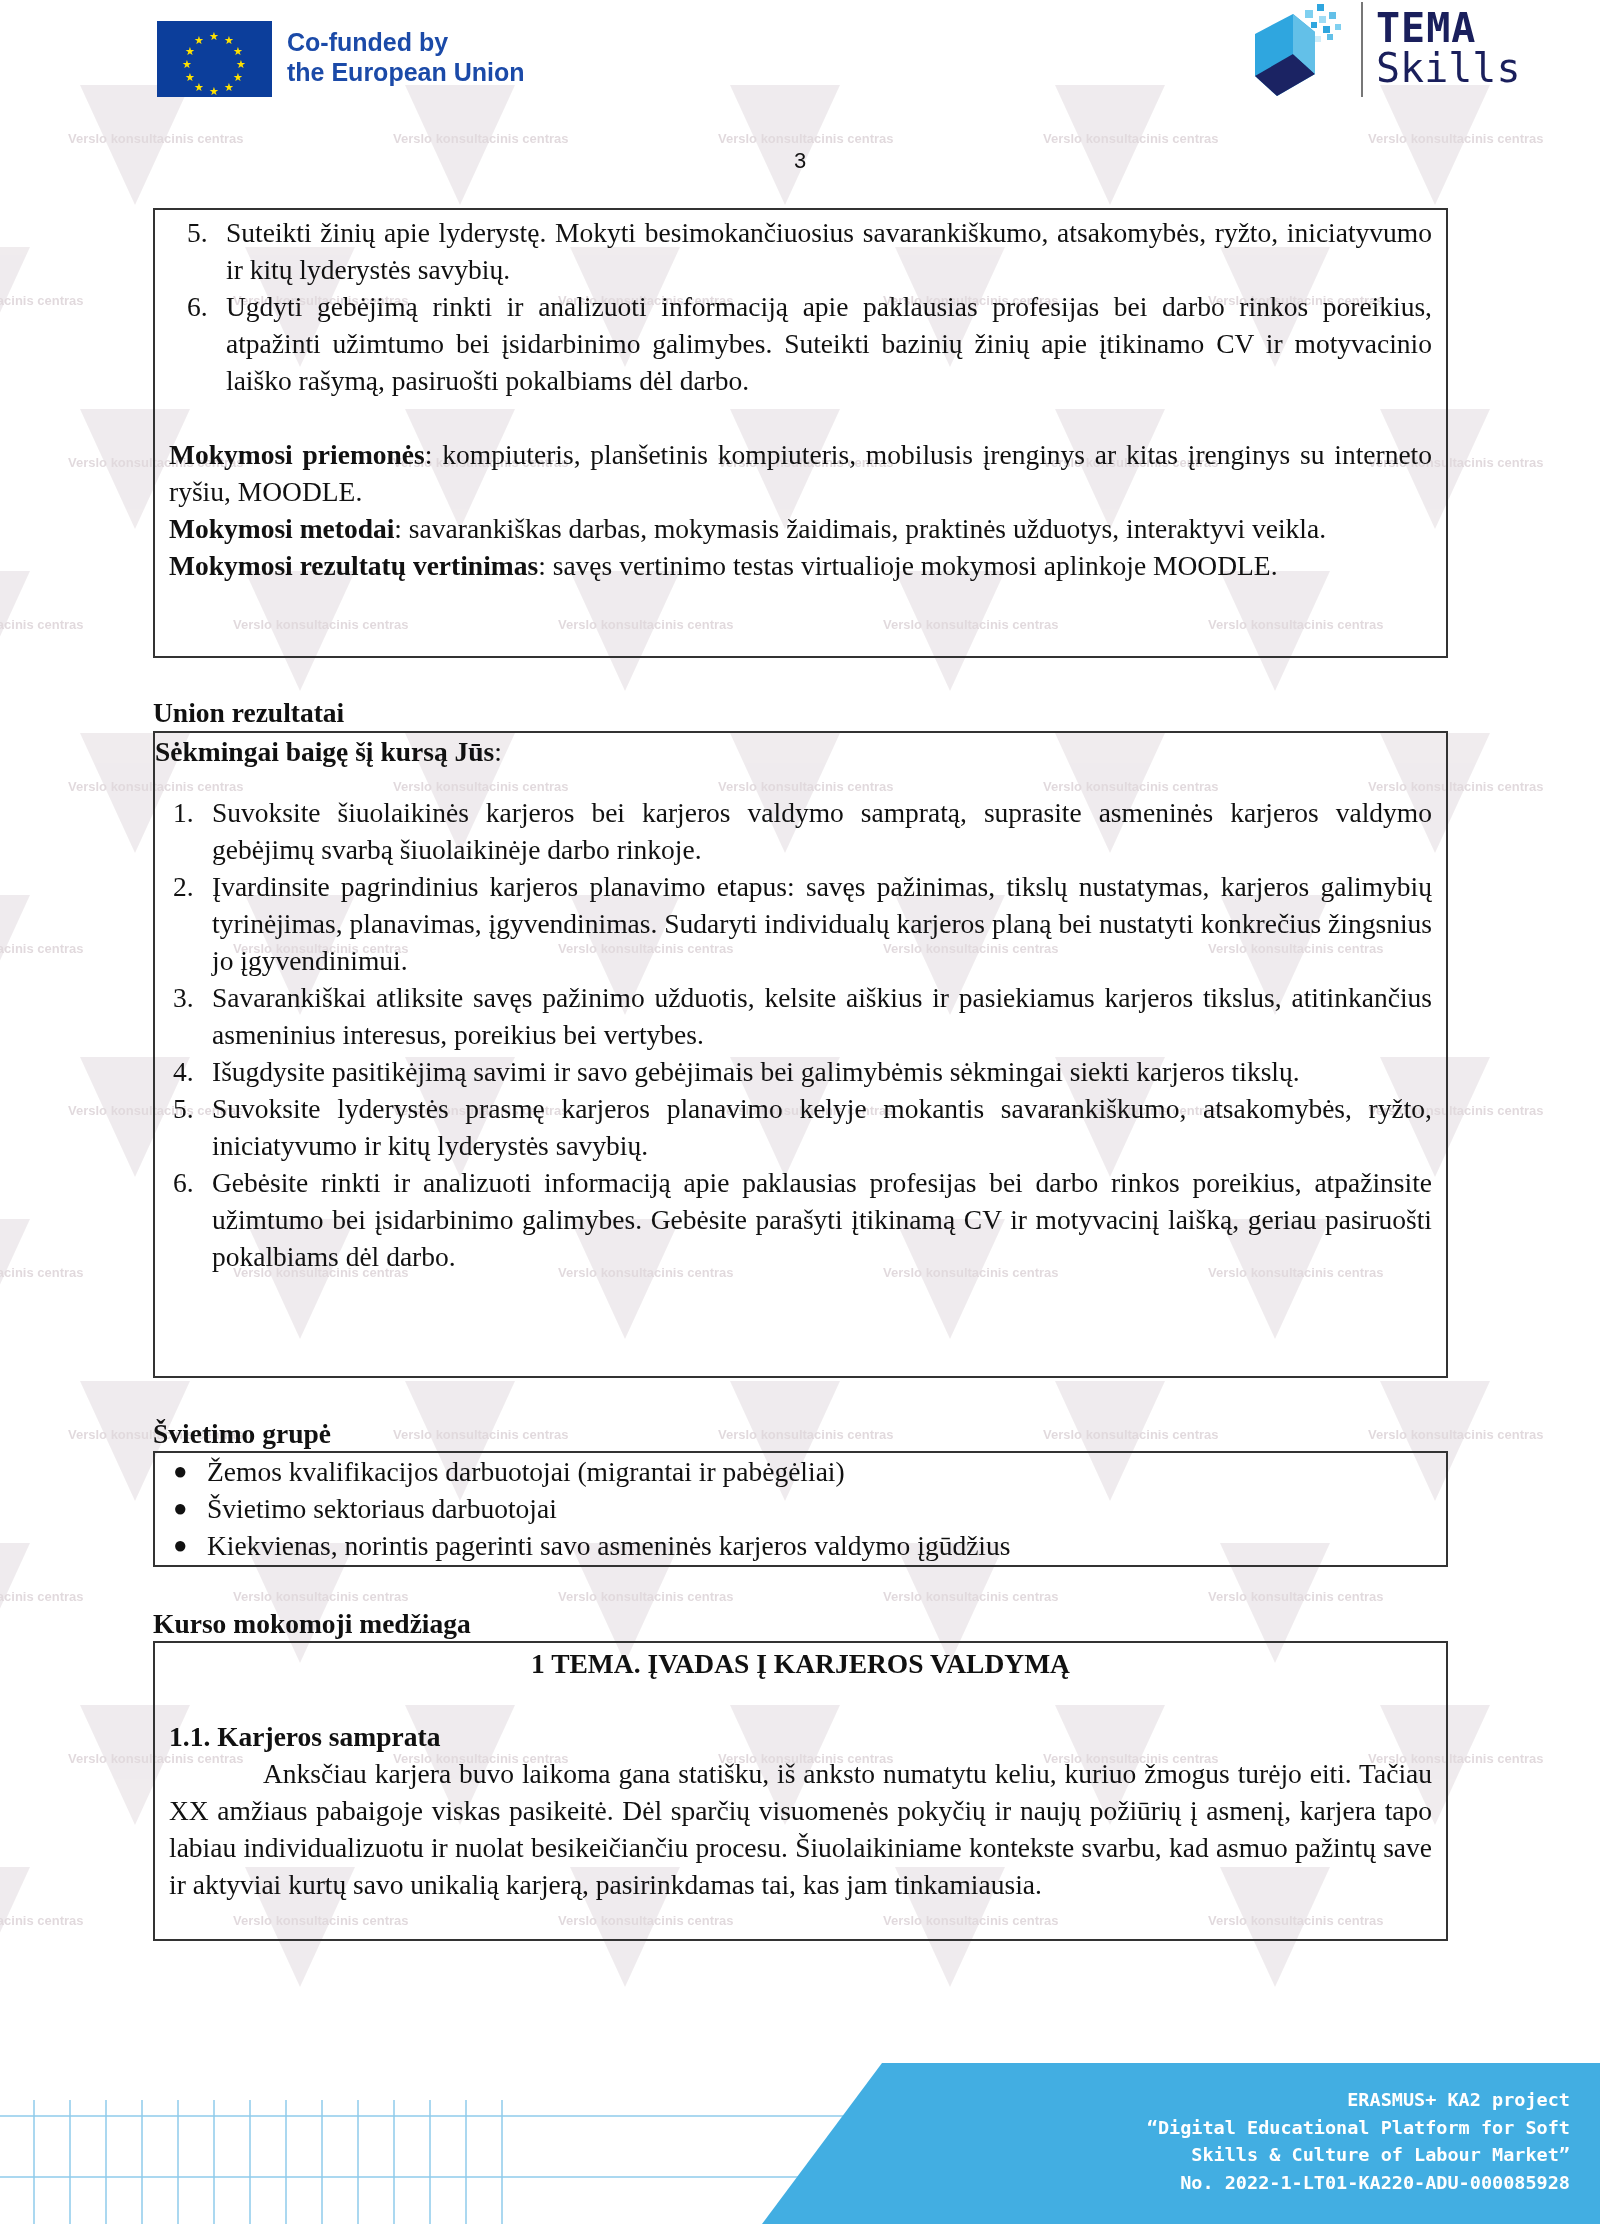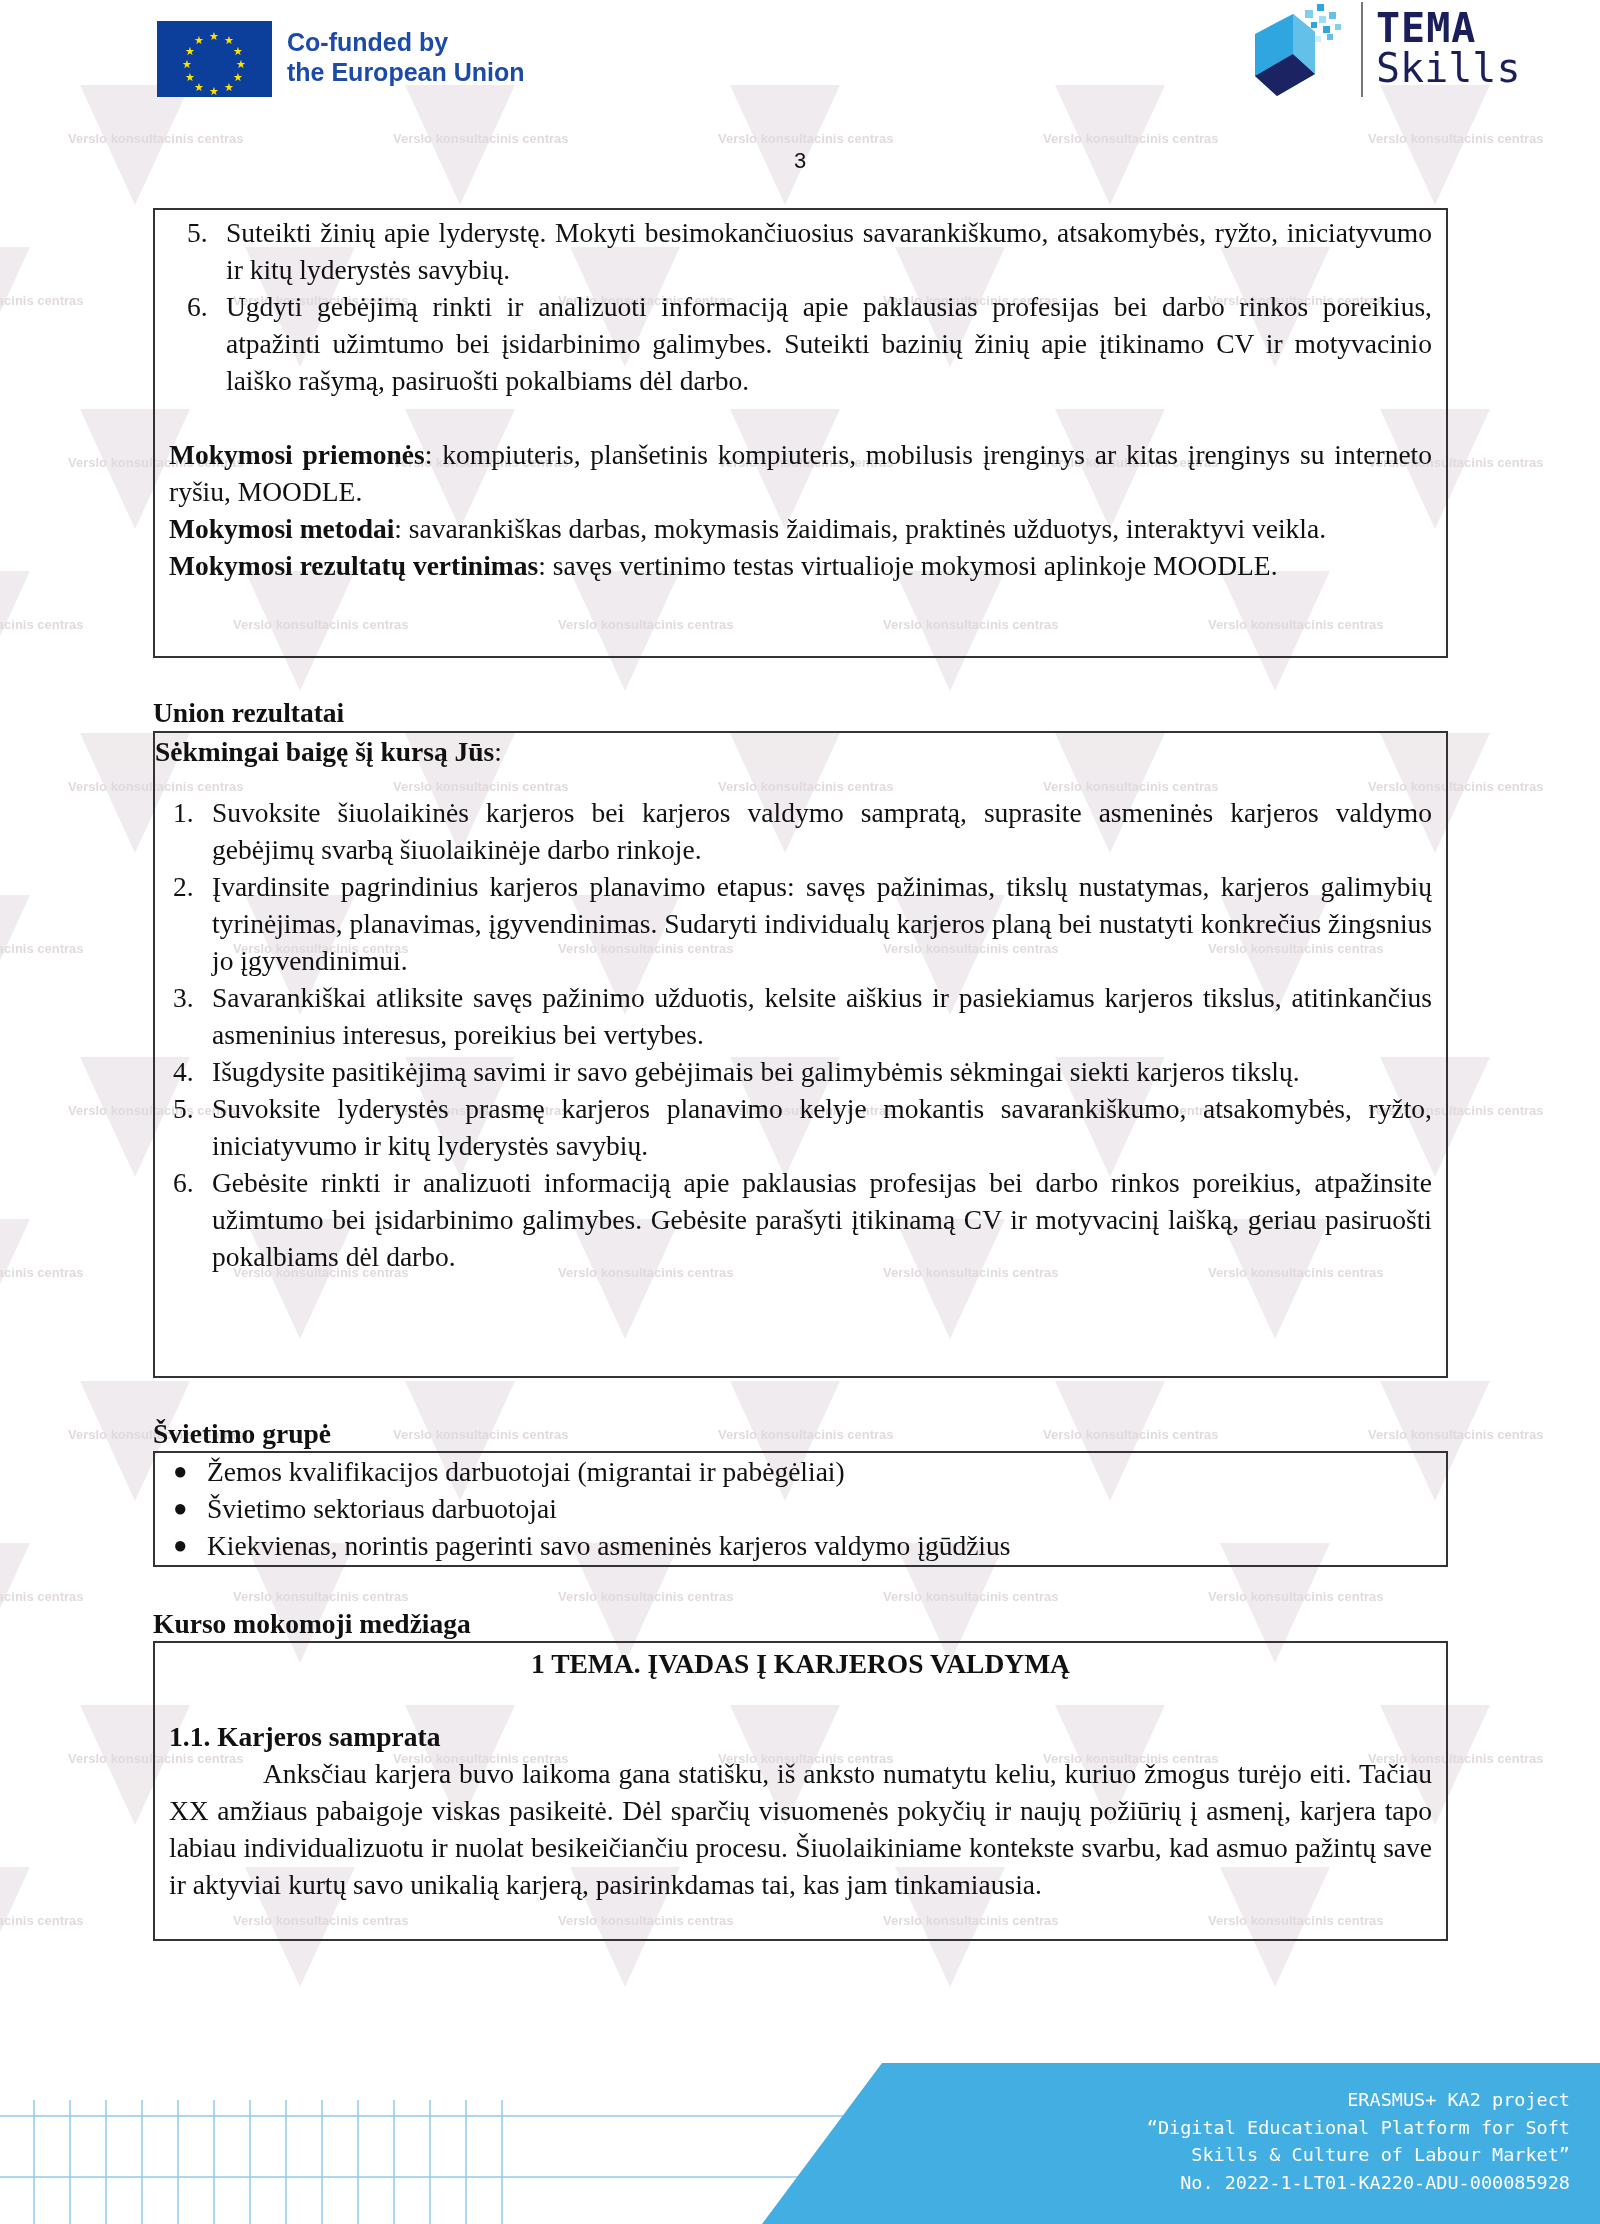--- a/index.html
+++ b/index.html
@@ -65,21 +65,21 @@
   ul.bullets li .dot { position: absolute; left: 18px; top: 0; font-size: 24px; }
 
   
   .footer-grid { position: absolute; left: 0; top: 2100px; width: 900px; height: 124px; z-index: 0; }
   .footer-band {
     position: absolute; left: 762px; top: 2063px; width: 838px; height: 161px;
     background: #42aee2; clip-path: polygon(120px 0, 100% 0, 100% 100%, 0 100%);
   }
   .footer-text {
     position: absolute; right: 30px; top: 2086px; text-align: right;
-    font-family: "DejaVu Sans Mono", monospace; font-weight: normal; font-size: 18.5px;
+    font-family: "DejaVu Sans Mono", monospace; font-weight: bold; font-size: 18.5px;
     line-height: 27.5px; color: #ffffff; z-index: 2;
   }
 </style>
 </head>
 <body>
 
 <div class="wm-layer" id="wm-layer">
     <div class="wm" style="left: 40px; top: 85px;">
       <div class="v"></div>
       <div class="t">Verslo konsultacinis centras</div>

